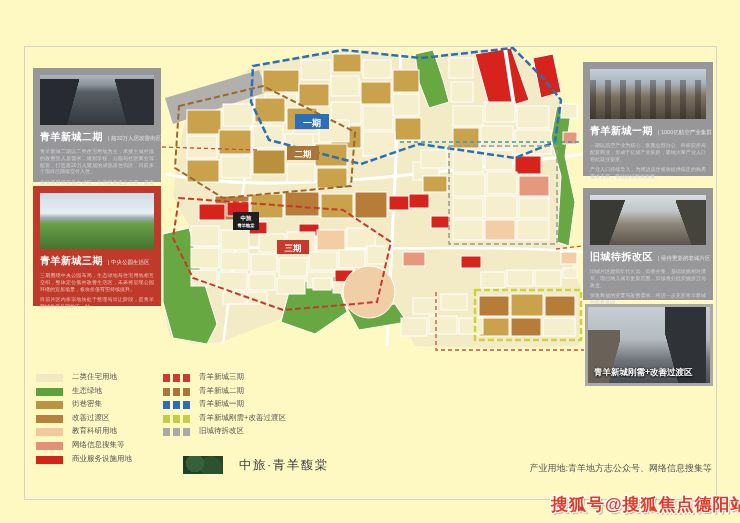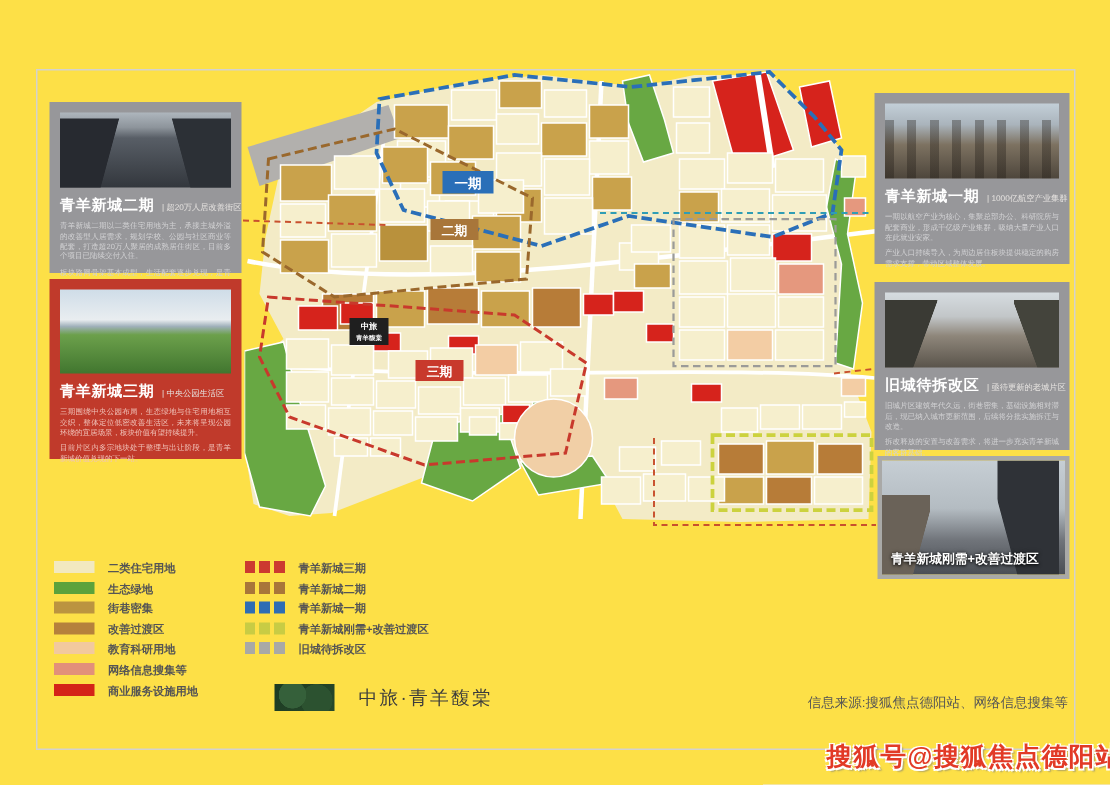--- a/index.html
+++ b/index.html
@@ -1,16 +1,16 @@
 <!DOCTYPE html>
 <html><head>
 <meta charset="utf-8">
 <style>
   html,body{margin:0;padding:0;background:#eceae7;}
-  .page{position:relative;width:740px;height:523px;background:#fde047;overflow:hidden;
+  .page{position:relative;width:740px;height:523px;background:#fef9c3;overflow:hidden;
         font-family:"Liberation Sans","DejaVu Sans",sans-serif;}
   .frame{position:absolute;left:24px;top:46px;width:691px;height:452px;border:1px solid #d4d2ce;}
   svg.map{position:absolute;left:163px;top:46px;width:424px;height:330px;}
   svg.connectors{position:absolute;left:0;top:0;width:740px;height:523px;pointer-events:none;}
   .dash{stroke-dasharray:4,3;stroke-width:1.3;fill:none;}
   .dash.o{stroke:#c8502e;}
   .dash.t{stroke:#2f9db5;}
   
   .card{position:absolute;box-sizing:border-box;padding:7px 7px 6px;z-index:2;}
   .card.gray{background:#97979a;}
@@ -43,21 +43,21 @@
   .photo5::before{content:"";position:absolute;right:4px;top:0;width:34%;height:100%;
       background:linear-gradient(255deg,#2f3237 78%,rgba(0,0,0,0) 79%);}
   .photo5::after{content:"";position:absolute;left:0;top:30%;width:26%;height:70%;
       background:linear-gradient(105deg,#6a6258 75%,rgba(0,0,0,0) 76%);}
   .p5cap{position:absolute;left:6px;bottom:4px;z-index:1;font-size:8.5px;font-weight:bold;color:#fff;
       text-shadow:0 1px 2px rgba(0,0,0,.9),0 0 3px rgba(0,0,0,.6);}
   
   .legend{position:absolute;top:374px;z-index:2;}
   #legend-landuse{left:36px;}
   #legend-phases{left:163px;}
-  .lg-row{display:flex;align-items:flex-start;margin-bottom:5.6px;height:8px;font-weight:bold;}
+  .lg-row{display:flex;align-items:flex-end;margin-bottom:5.6px;height:8px;}
   .sw{display:inline-block;width:27px;height:8px;margin-right:9px;flex:0 0 auto;}
   .lb{font-size:7.5px;color:#555;white-space:nowrap;}
   .brand{position:absolute;left:163px;top:456px;display:flex;align-items:center;z-index:2;margin-left:20px;}
   .brand-thumb{width:40px;height:18px;background:
       radial-gradient(circle at 30% 40%,#35603a 0 30%,rgba(0,0,0,0) 31%),
       radial-gradient(circle at 70% 60%,#2c5230 0 35%,rgba(0,0,0,0) 36%),
       linear-gradient(135deg,#1c3a22,#27492b);}
   .brand-name{margin-left:16px;font-size:12.5px;color:#3c3c3c;letter-spacing:1.5px;}
   .source{position:absolute;right:28px;top:462px;font-size:9px;color:#555;z-index:2;}
   .watermark{position:absolute;left:551px;top:493px;z-index:6;font-size:17px;font-weight:bold;color:#e23a26;
@@ -326,15 +326,15 @@
         <span class="sw" style="background: repeating-linear-gradient(90deg, rgb(169, 169, 166) 0px, rgb(169, 169, 166) 7px, rgba(0, 0, 0, 0) 7px, rgba(0, 0, 0, 0) 10px);"></span>
         <span class="lb">旧城待拆改区</span>
       </div>
     </div>
 
   <div class="brand">
     <div class="brand-thumb"></div>
     <div class="brand-name">中旅·青羊馥棠</div>
   </div>
 
-  <div class="source">信息来源:搜狐焦点德阳站、网络信息搜集等</div>
+  <div class="source">产业用地:青羊地方志公众号、网络信息搜集等</div>
   <div class="watermark">搜狐号@搜狐焦点德阳站</div>
 </div>
 
 </body></html>

